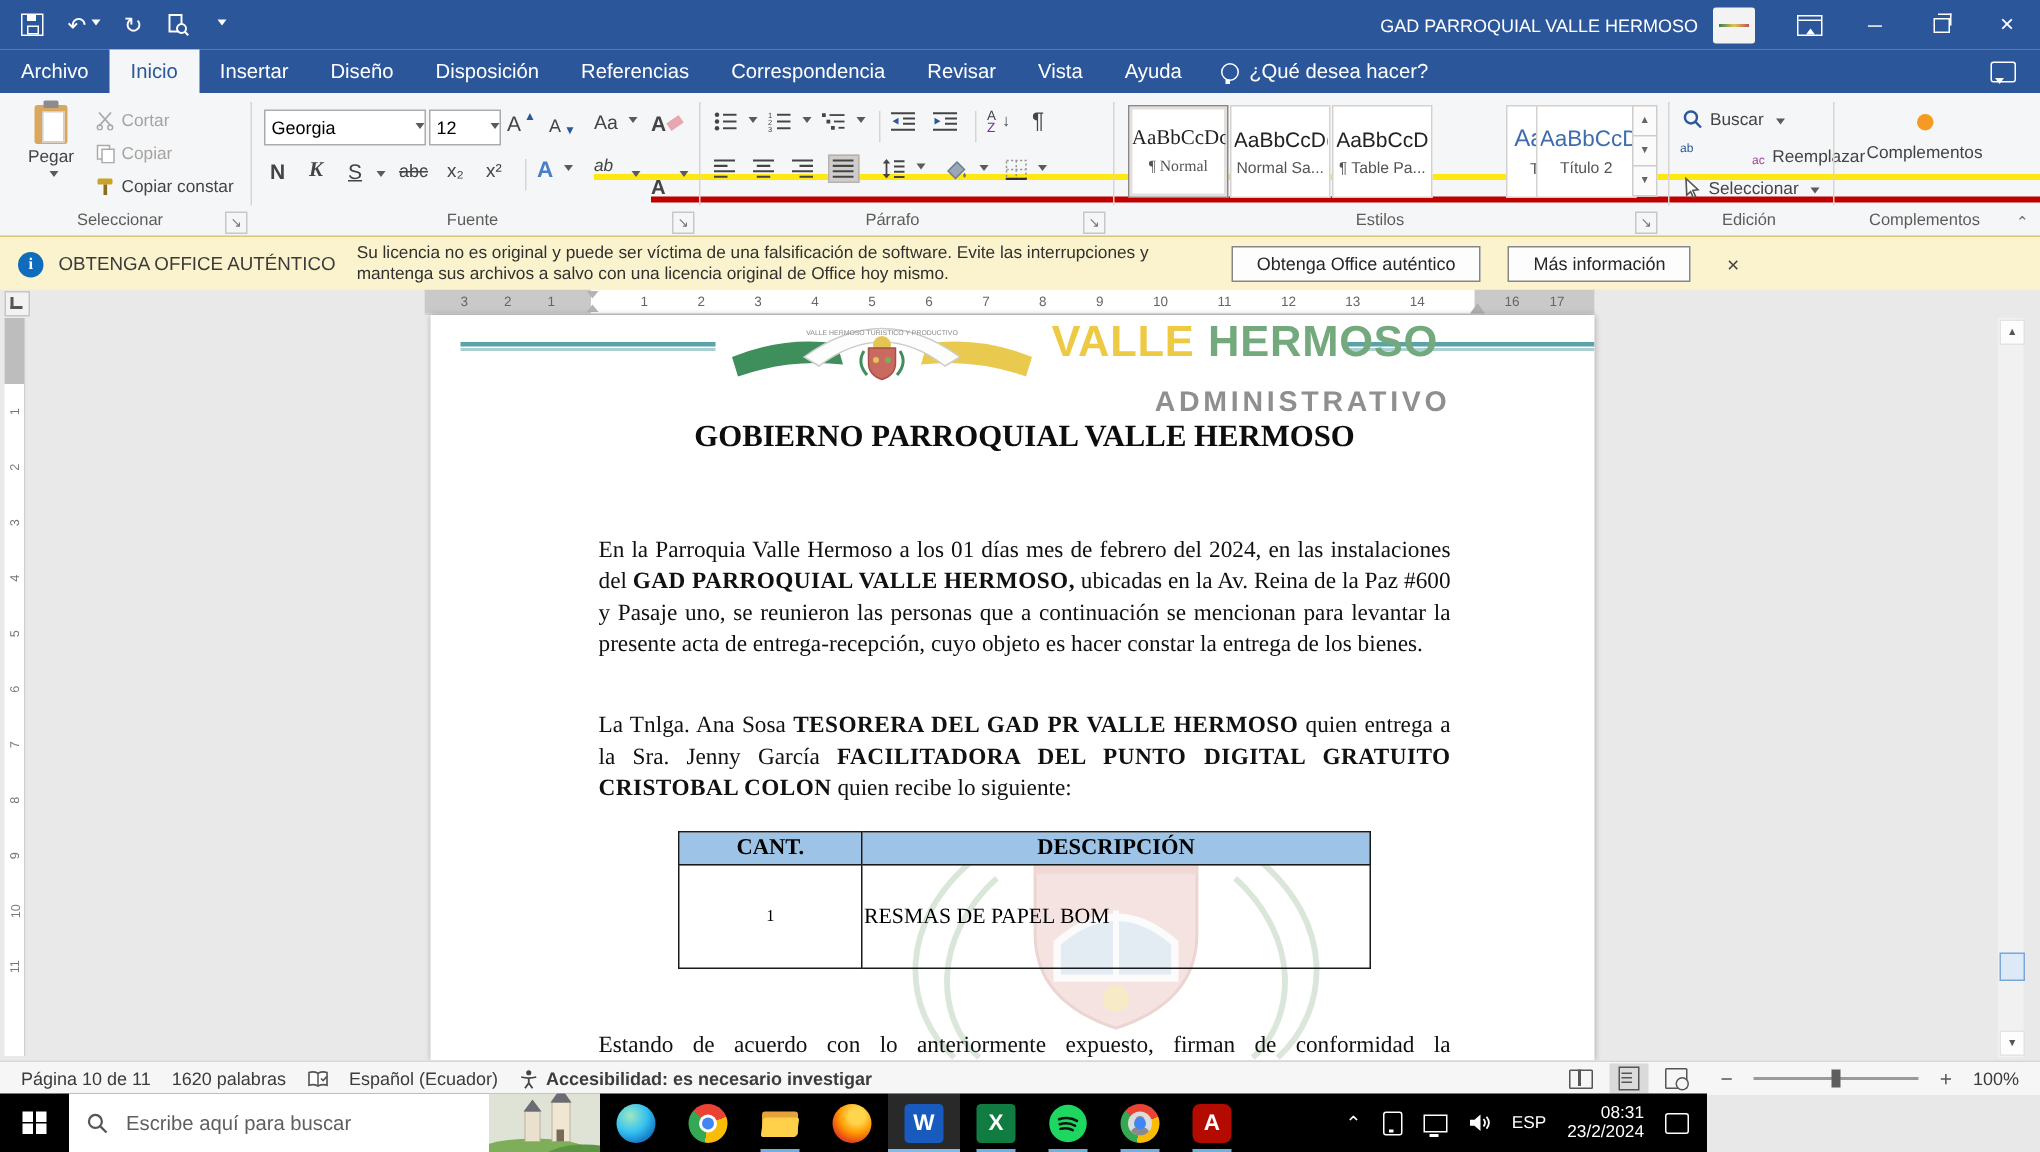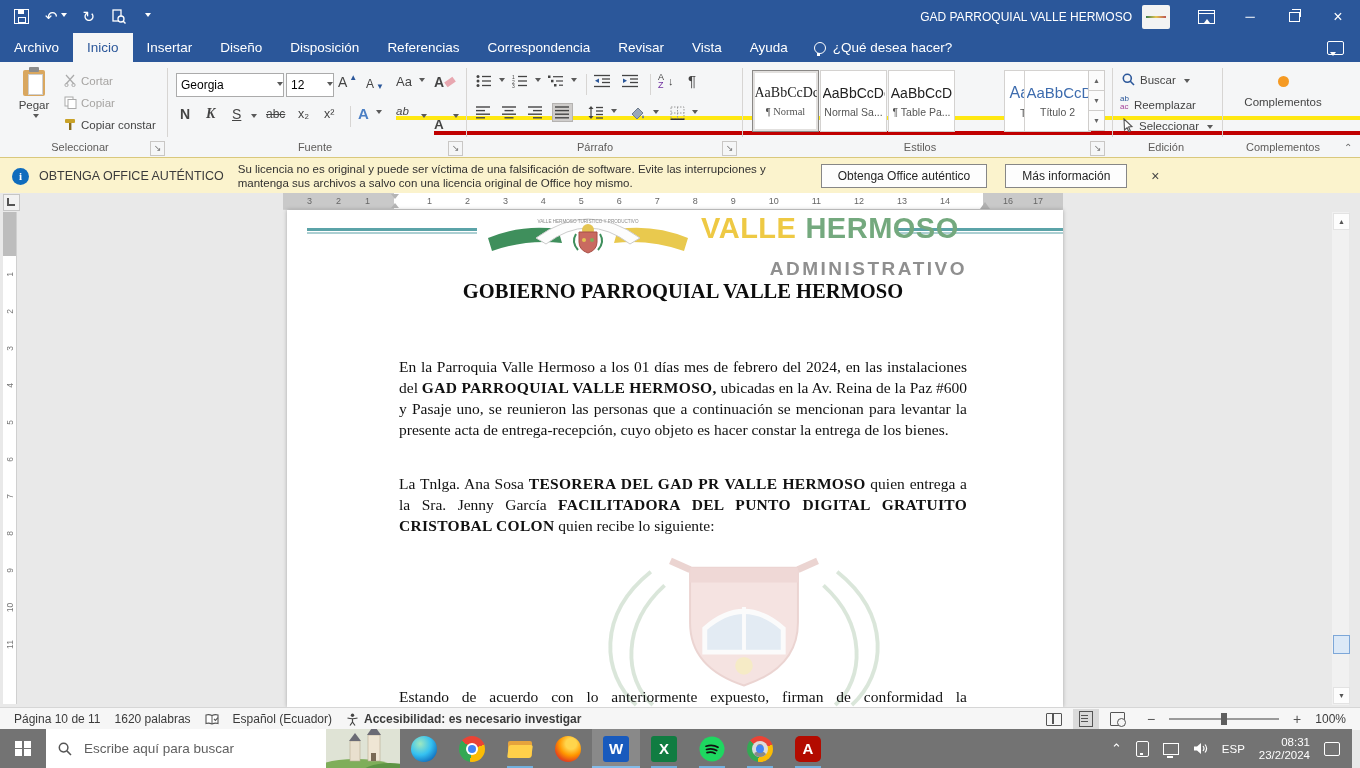--- a/index.html
+++ b/index.html
@@ -120,21 +120,21 @@
   .vb-page{width:12px;height:14px;border:1.2px solid #555;position:relative;}
   .vb-page::after{content:"";position:absolute;left:1.5px;top:2.5px;width:7px;height:1.2px;background:#555;box-shadow:0 3px 0 #555,0 6px 0 #555;}
   .vb-book{width:14px;height:11px;border:1.2px solid #555;border-radius:1px;position:relative;}
   .vb-book::after{content:"";position:absolute;left:5.5px;top:-1px;width:1.2px;height:11px;background:#555;}
   .vb-web{width:13px;height:12px;border:1.2px solid #555;position:relative;border-radius:1px;}
   .vb-web::after{content:"";position:absolute;right:-2px;bottom:-2px;width:7px;height:7px;border:1.2px solid #555;border-radius:50%;background:#f6f6f6;}
   .zoomtrack{width:110px;height:2px;background:#9a9a9a;position:relative;margin:0 8px;}
   .zoomthumb{position:absolute;left:52px;top:-5px;width:6px;height:12px;background:#5e5e5e;}
 
   
-  .taskbar{position:absolute;left:0;top:729px;width:1352px;height:39px;background:#737373;display:flex;align-items:stretch;color:#fff;}
+  .taskbar{position:absolute;left:0;top:729px;width:1138px;height:39px;background:#000000;display:flex;align-items:stretch;color:#fff;}
   .tb-start{width:46px;display:flex;align-items:center;justify-content:center;}
   .winlogo{display:grid;grid-template-columns:7px 7px;grid-gap:1.5px;}
   .winlogo i{width:7px;height:7px;background:#fff;}
   .tb-search{width:354px;background:#ffffff;display:flex;align-items:center;position:relative;}
   .tb-search input{border:none;outline:none;font-size:13.5px;color:#444;width:200px;background:transparent;font-family:"Liberation Sans",sans-serif;}
   .tb-search input::placeholder{color:#5f5f5f;opacity:1;}
   .slot{width:48px;display:flex;align-items:center;justify-content:center;position:relative;}
   .slot.active{background:rgba(255,255,255,.16);}
   .ul{position:absolute;bottom:0;left:11px;width:26px;height:2px;background:#72b0dd;}
   .ul.full{left:0;width:48px;background:#83bbe8;}
@@ -467,21 +467,21 @@
       <svg width="13" height="13" viewBox="0 0 13 13">
           <circle cx="5.3" cy="5.3" r="4" fill="none" stroke="#2b579a" stroke-width="1.6"></circle>
           <line x1="8.3" y1="8.3" x2="12" y2="12" stroke="#2b579a" stroke-width="1.6"></line>
         </svg>
       <span>Buscar</span>
       <span class="car"></span>
     </div>
     <div class="editrow" style="left:1120px;top:33px;">
       <span style="display:inline-flex;flex-direction:column;font-size:8px;line-height:8px;">
           <span style="color:#2b579a;">ab</span>
-          <span style="color:#a33e97;">ac</span>
+          <span style="color:#a33e97;margin-left:48px;">ac</span>
         </span>
       <span>Reemplazar</span>
     </div>
     <div class="editrow" style="left:1122px;top:56px;">
       <svg width="12" height="14" viewBox="0 0 12 14">
           <path d="M2 1 L10 8.5 L6.6 9 L8.4 13 L6.8 13.7 L5.1 9.7 L2.5 12 Z" fill="#fff" stroke="#555" stroke-width="1.1"></path>
         </svg>
       <span>Seleccionar</span>
       <span class="car"></span>
     </div>
@@ -599,20 +599,32 @@
           <path d="M298 152 C328 125 330 70 286 30"></path>
         </g>
         <path d="M150 14 l-20 -9 M260 14 l20 -9" stroke="#c27b74" stroke-width="7"></path>
         <path d="M150 12 h110 v56 q0 46 -55 64 q-55 -18 -55 -64 Z" fill="#e2a9a4" stroke="#c27b74" stroke-width="2"></path>
         <rect x="150" y="12" width="110" height="15" fill="#cf8781"></rect>
         <path d="M165 74 q40 -35 80 0 l0 24 h-80 Z" fill="#a9c2dd" stroke="#f4f4f4" stroke-width="5"></path>
         <line x1="205" y1="52" x2="205" y2="96" stroke="#f4f4f4" stroke-width="4"></line>
         <circle cx="205" cy="112" r="9" fill="#e4c452"></circle>
       </svg>
 
+      <table class="doc-table">
+        <tbody>
+            <tr>
+          <th class="td-qty">CANT.</th>
+          <th>DESCRIPCIÓN</th>
+        </tr>
+        <tr>
+          <td class="td-qty">1</td>
+          <td class="td-desc">RESMAS DE PAPEL BOM</td>
+        </tr>
+      </tbody>
+        </table>
 
       <div class="doc-p p-last" style="top:476px;z-index:2;">Estando de acuerdo con lo anteriormente expuesto, firman de conformidad la</div>
     </div>
 
     <div class="scrollbar">
       <div class="sb-btn" style="top:1px;">▲</div>
       <div class="sb-thumb"></div>
       <div class="sb-btn" style="bottom:1px;">▼</div>
     </div>
   </div>

